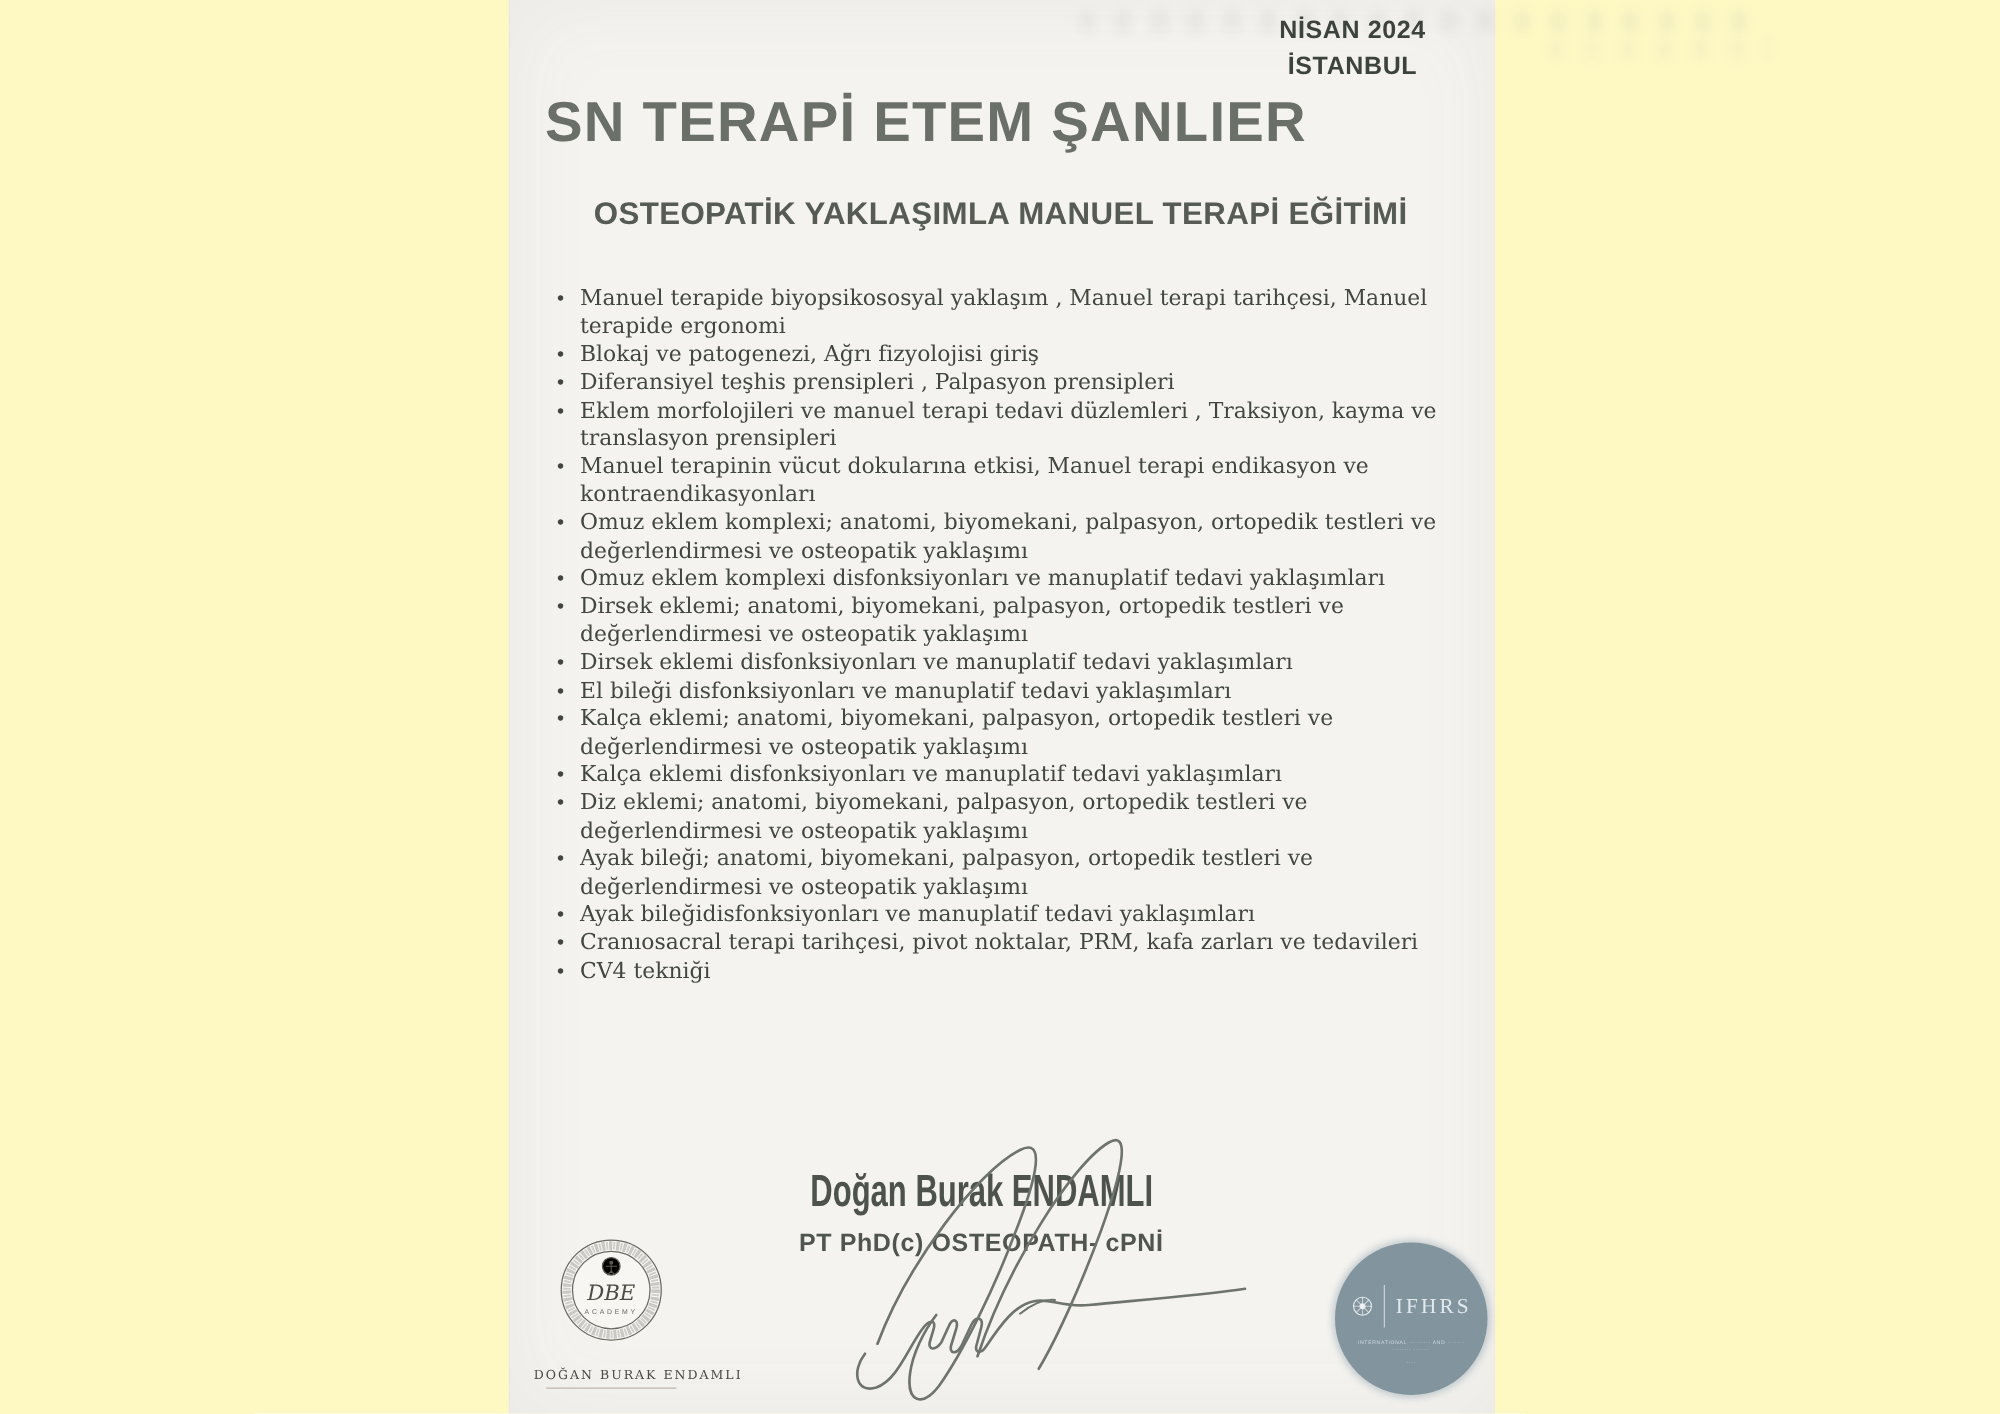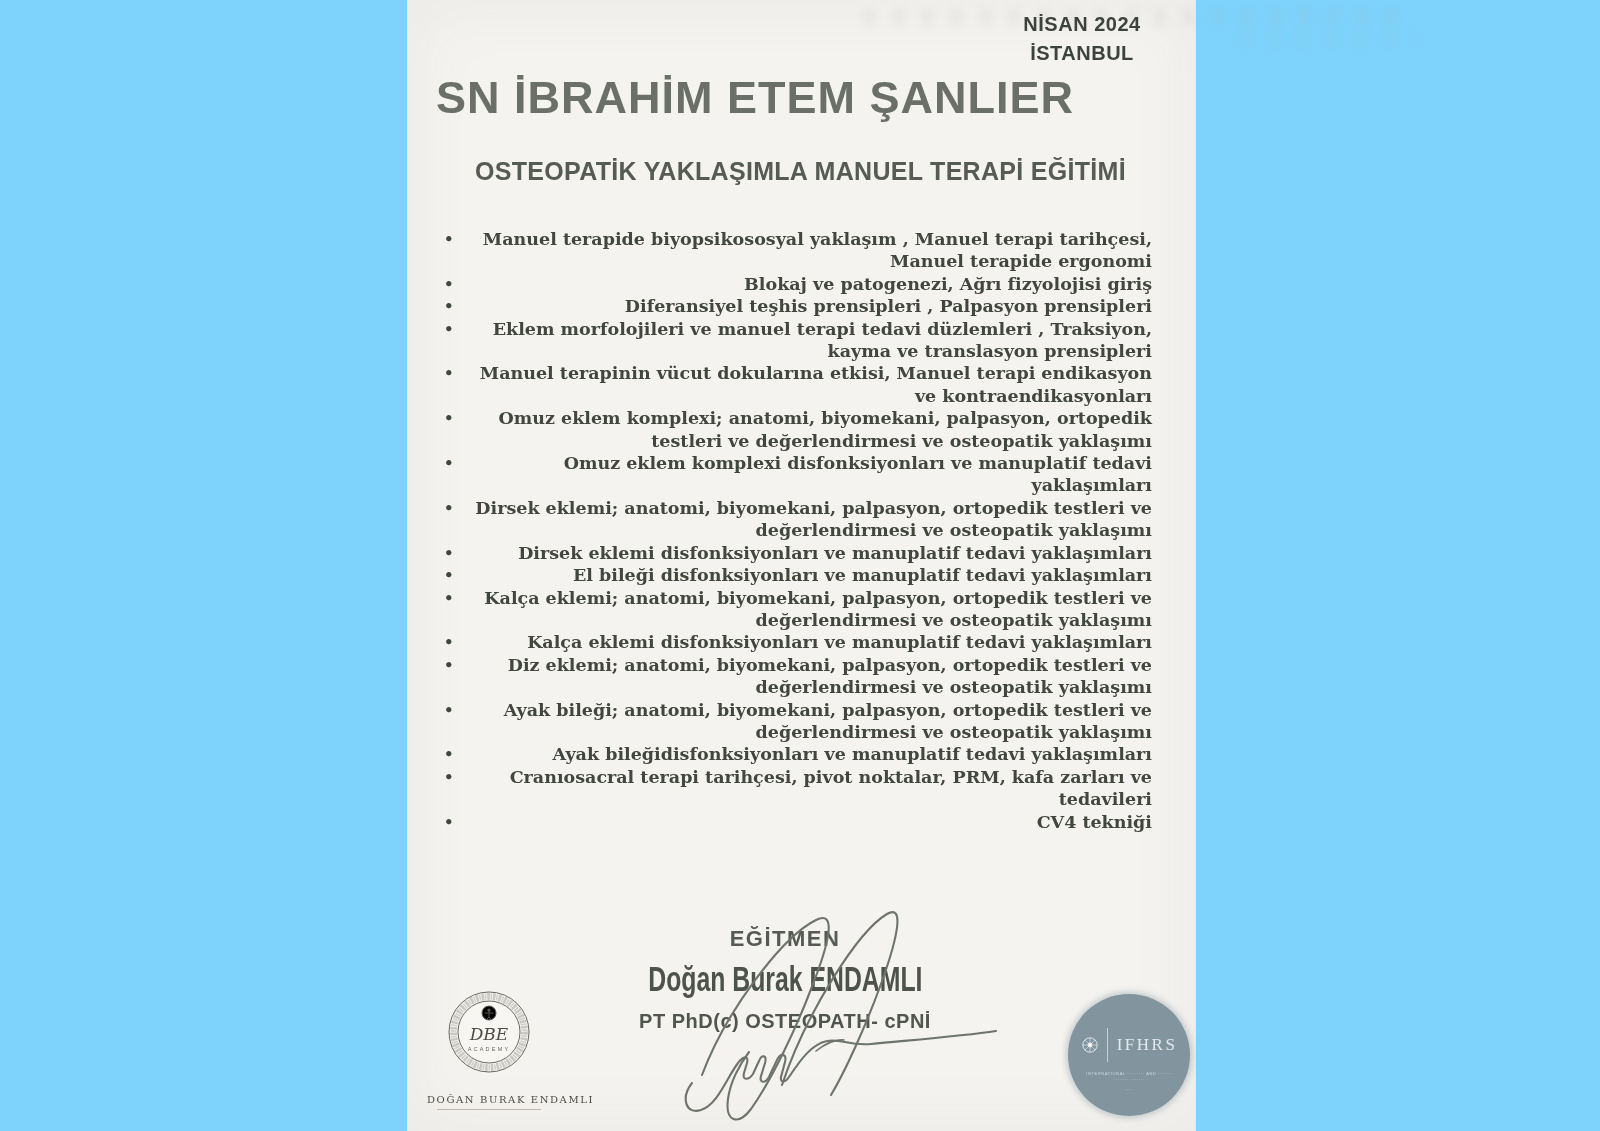--- a/index.html
+++ b/index.html
@@ -1,39 +1,39 @@
 <!DOCTYPE html>
 <html lang="tr"><head>
 <meta charset="utf-8">
 <style>
   html,body{margin:0;padding:0;background:#fdfdfc;}
   .stage{position:relative;width:1600px;height:1131px;overflow:hidden;
-         font-family:"Liberation Sans",sans-serif;background:#7dd3fc;}
+         font-family:"Liberation Sans",sans-serif;background:#fef9c3;}
   
   .sheet{position:absolute;left:407px;top:0;width:787px;height:1131px;
          background:#f4f3f0;
          box-shadow:inset 0 0 70px rgba(120,118,108,.07);
          border-left:1px solid #e9e8e4;border-right:1px solid #eceae6;}
   
   .ghost{position:absolute;height:18px;border-radius:6px;
          filter:blur(4px);opacity:.45;pointer-events:none;
          background:repeating-linear-gradient(90deg,rgba(175,175,172,.28) 0 13px,transparent 13px 29px);}
   .ghost.g1{left:455px;top:8px;width:540px;}
   .ghost.g2{left:830px;top:30px;width:180px;opacity:.3;}
 
   .date-block{position:absolute;left:1012px;top:10px;width:140px;text-align:center;
               font-weight:bold;font-size:20px;line-height:29px;color:#3c423c;letter-spacing:.5px;}
   .recipient{position:absolute;left:436px;top:72px;width:720px;
              font-weight:bold;font-size:45px;letter-spacing:1px;color:#6a6f68;white-space:nowrap;}
   .course{position:absolute;left:407px;top:157px;width:787px;text-align:center;
           font-weight:bold;font-size:25px;letter-spacing:.3px;color:#565b53;}
 
   ul.topics{position:absolute;left:440px;top:228px;width:712px;margin:0;padding:0;
-            list-style:none;font-family:"DejaVu Serif",serif;font-weight:bold;
-            font-size:17.5px;line-height:22.4px;color:#42473e;text-align:right;}
+            list-style:none;font-family:"DejaVu Serif",serif;font-weight:normal;
+            font-size:17.5px;line-height:22.4px;color:#42473e;}
   ul.topics li{position:relative;padding-left:24px;}
   ul.topics li::before{content:"•";position:absolute;left:4px;top:0;font-size:15px;}
 
   .instructor-block{position:absolute;left:600px;top:926px;width:370px;text-align:center;}
   .role-label{font-weight:bold;font-size:22px;letter-spacing:1.5px;color:#555b54;}
   .instructor-name{margin-top:9px;font-weight:bold;font-size:31px;color:#4d534b;white-space:nowrap;}
   .instructor-name .squeeze{display:inline-block;transform:scale(.8,1.16);transform-origin:center;}
   .credentials{margin-top:13px;font-weight:bold;font-size:20px;letter-spacing:.5px;color:#50564e;}
 
   .signature{position:absolute;left:630px;top:893px;width:400px;height:238px;pointer-events:none;}
@@ -63,21 +63,21 @@
   <div class="sheet">
     <div class="ghost g1"></div>
     <div class="ghost g2"></div>
   </div>
 
   <div class="date-block">
     <div>NİSAN 2024</div>
     <div>İSTANBUL</div>
   </div>
 
-  <div class="recipient">SN İBRAHİM ETEM ŞANLIER</div>
+  <div class="recipient">SN TERAPİ ETEM ŞANLIER</div>
 
   <div class="course">OSTEOPATİK YAKLAŞIMLA MANUEL TERAPİ EĞİTİMİ</div>
 
   <ul class="topics">
     <li>Manuel terapide biyopsikososyal yaklaşım , Manuel terapi tarihçesi, Manuel terapide ergonomi</li>
     <li>Blokaj ve patogenezi, Ağrı fizyolojisi giriş</li>
     <li>Diferansiyel teşhis prensipleri , Palpasyon prensipleri</li>
     <li>Eklem morfolojileri ve manuel terapi tedavi düzlemleri , Traksiyon, kayma ve translasyon prensipleri</li>
     <li>Manuel terapinin vücut dokularına etkisi, Manuel terapi endikasyon ve kontraendikasyonları</li>
     <li>Omuz eklem komplexi; anatomi, biyomekani, palpasyon, ortopedik testleri ve değerlendirmesi ve osteopatik yaklaşımı</li>
@@ -88,21 +88,20 @@
     <li>Kalça eklemi; anatomi, biyomekani, palpasyon, ortopedik testleri ve değerlendirmesi ve osteopatik yaklaşımı</li>
     <li>Kalça eklemi disfonksiyonları ve manuplatif tedavi yaklaşımları</li>
     <li>Diz eklemi; anatomi, biyomekani, palpasyon, ortopedik testleri ve değerlendirmesi ve osteopatik yaklaşımı</li>
     <li>Ayak bileği; anatomi, biyomekani, palpasyon, ortopedik testleri ve değerlendirmesi ve osteopatik yaklaşımı</li>
     <li>Ayak bileğidisfonksiyonları ve manuplatif tedavi yaklaşımları</li>
     <li>Cranıosacral terapi tarihçesi, pivot noktalar, PRM, kafa zarları ve tedavileri</li>
     <li>CV4 tekniği</li>
   </ul>
 
   <div class="instructor-block">
-    <div class="role-label">EĞİTMEN</div>
     <div class="instructor-name">
       <span class="squeeze">Doğan Burak ENDAMLI</span>
     </div>
     <div class="credentials">PT PhD(c) OSTEOPATH- cPNİ</div>
   </div>
 
   <svg class="signature" viewBox="0 0 400 238" fill="none" stroke="#6e736c" stroke-width="2.1" stroke-linecap="round">
 
     <path d="M 72,182 C 96,118 152,44 186,27 C 206,17 201,46 181,96 C 166,136 141,188 121,216 C 108,233 95,229 98,206 C 100,190 109,172 119,159"></path>
 

